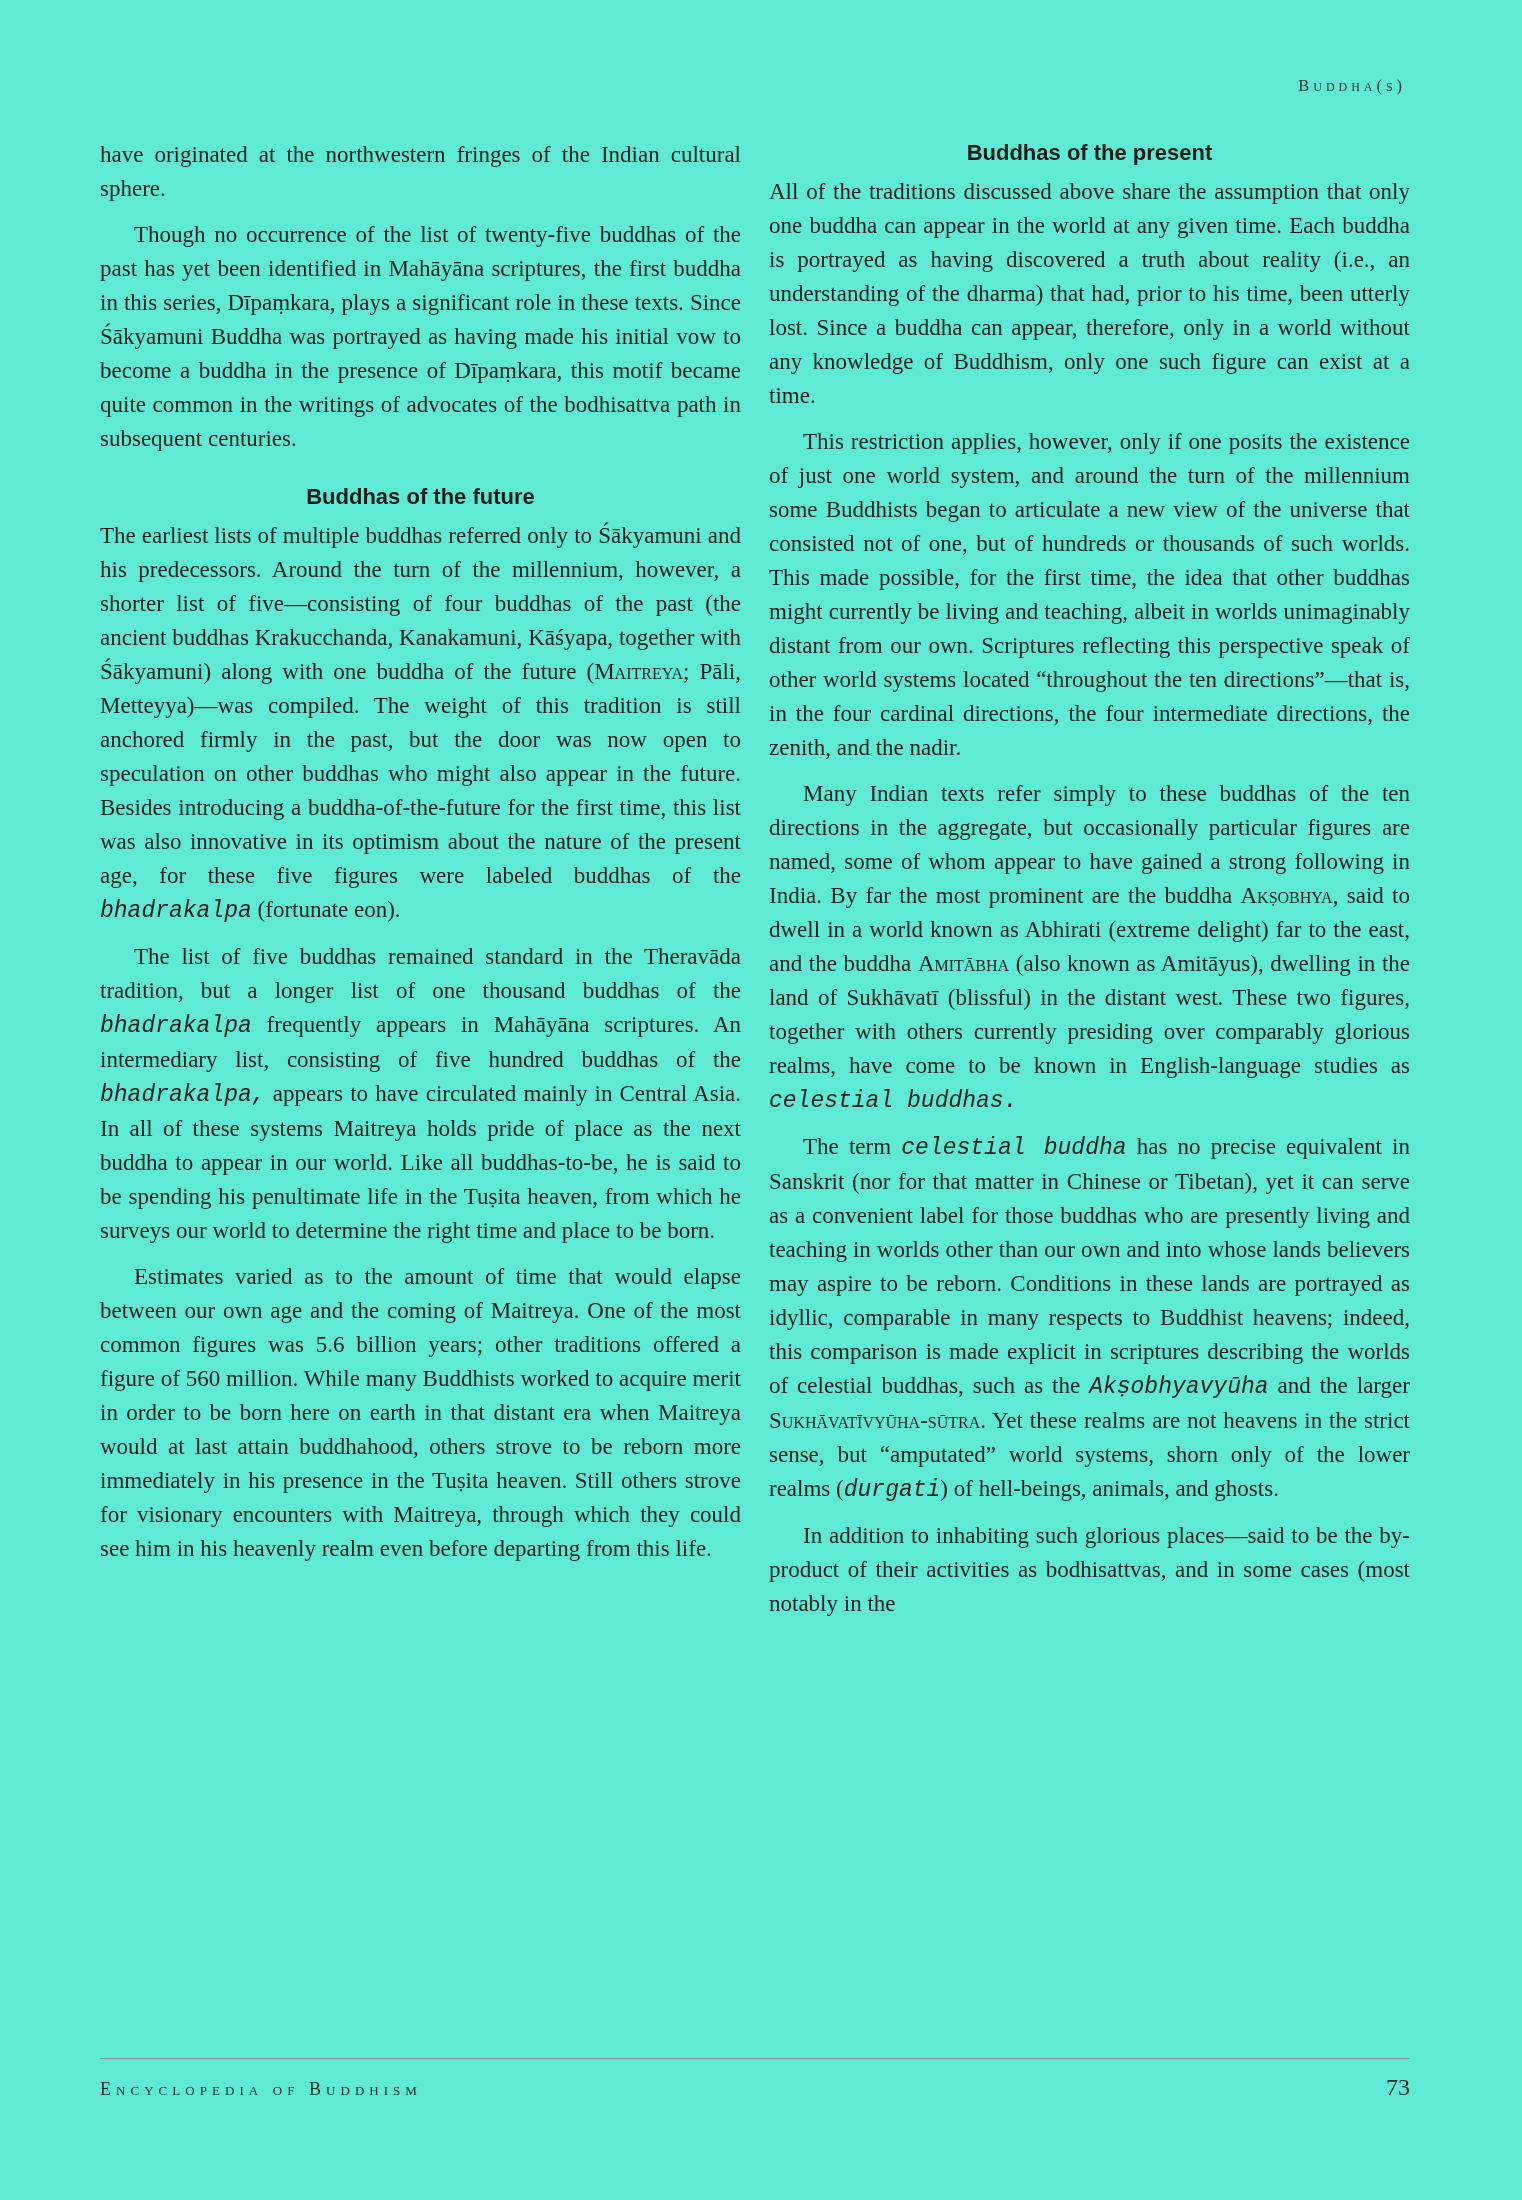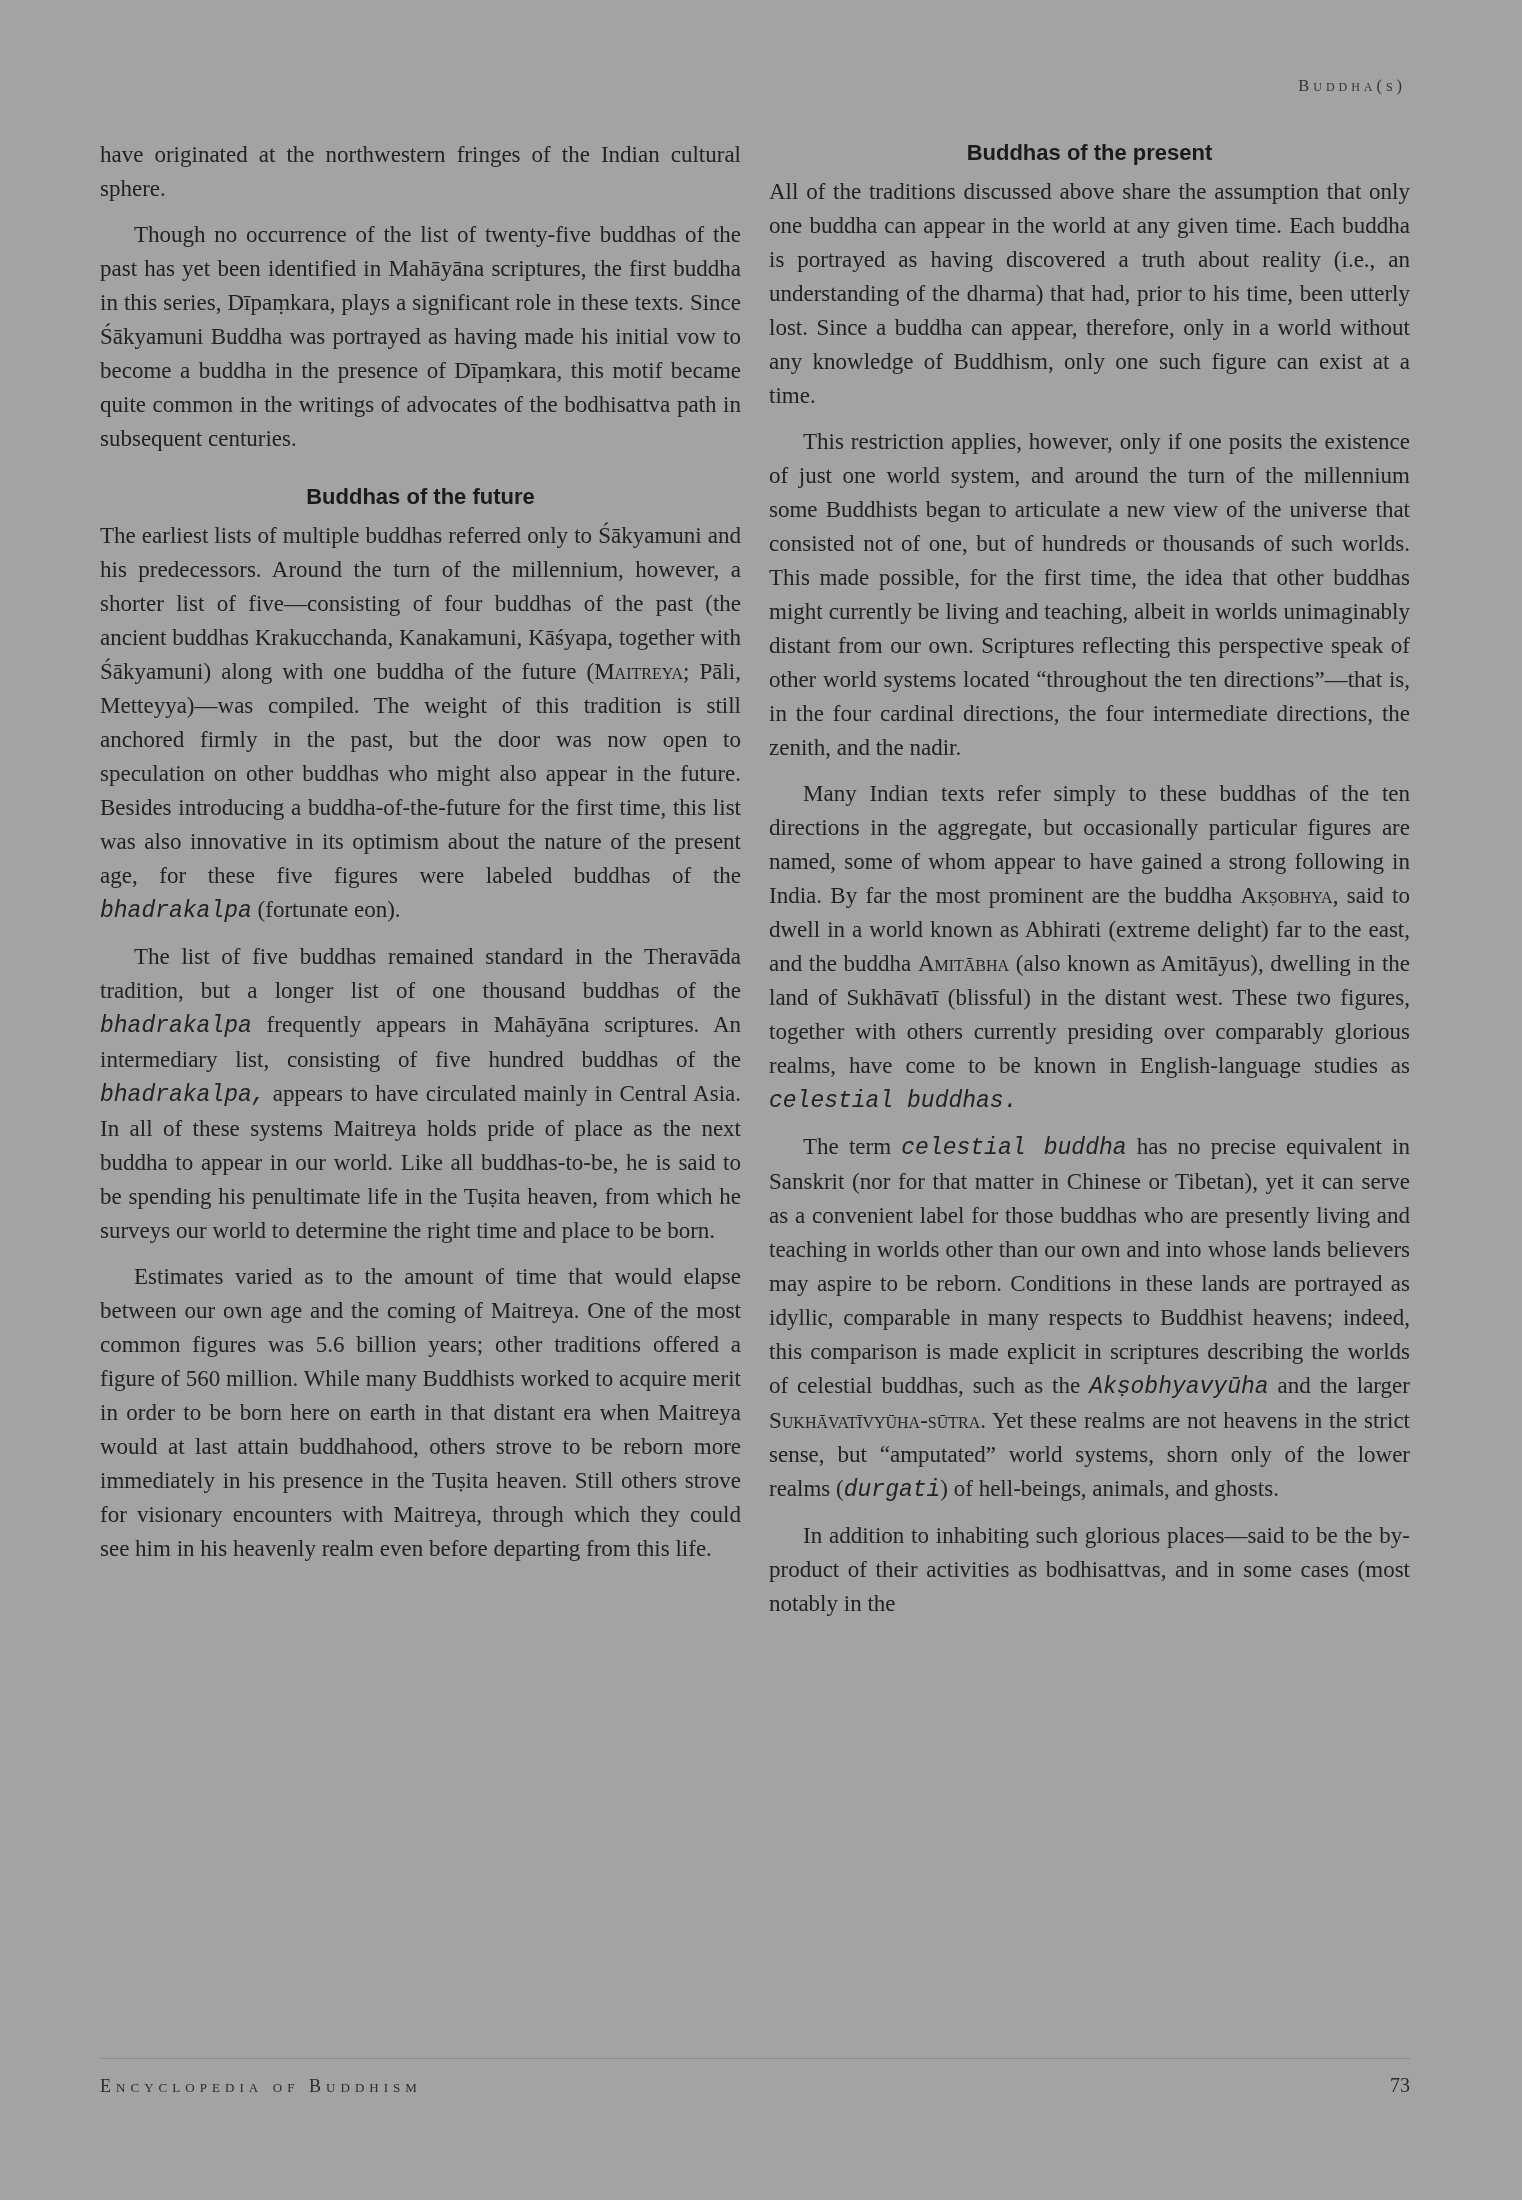--- a/index.html
+++ b/index.html
@@ -1,20 +1,20 @@
 <!DOCTYPE html>
 <html><head>
 <meta charset="utf-8">
 <style>
   html, body { margin: 0; padding: 0; background: #ffffff; }
   .page {
     position: relative;
     width: 1522px;
     height: 2200px;
-    background: #a3a3a3;
+    background: #5eead4;
     color: #201f1c;
     font-family: "Liberation Serif", "DejaVu Serif", serif;
     overflow: hidden;
     box-sizing: border-box;
   }
   .running-header {
     position: absolute;
     top: 76px;
     right: 116px;
     font-variant: small-caps;
@@ -63,21 +63,21 @@
     justify-content: space-between;
     align-items: baseline;
   }
   .footer-book {
     font-variant: small-caps;
     letter-spacing: 0.28em;
     font-size: 18px;
     color: #2c2b27;
   }
   .footer-page {
-    font-size: 20px;
+    font-size: 24px;
     color: #2c2b27;
   }
 </style>
 </head>
 <body>
 
 <div class="page">
 
   <div class="running-header">
     <span>Buddha(s)</span>

